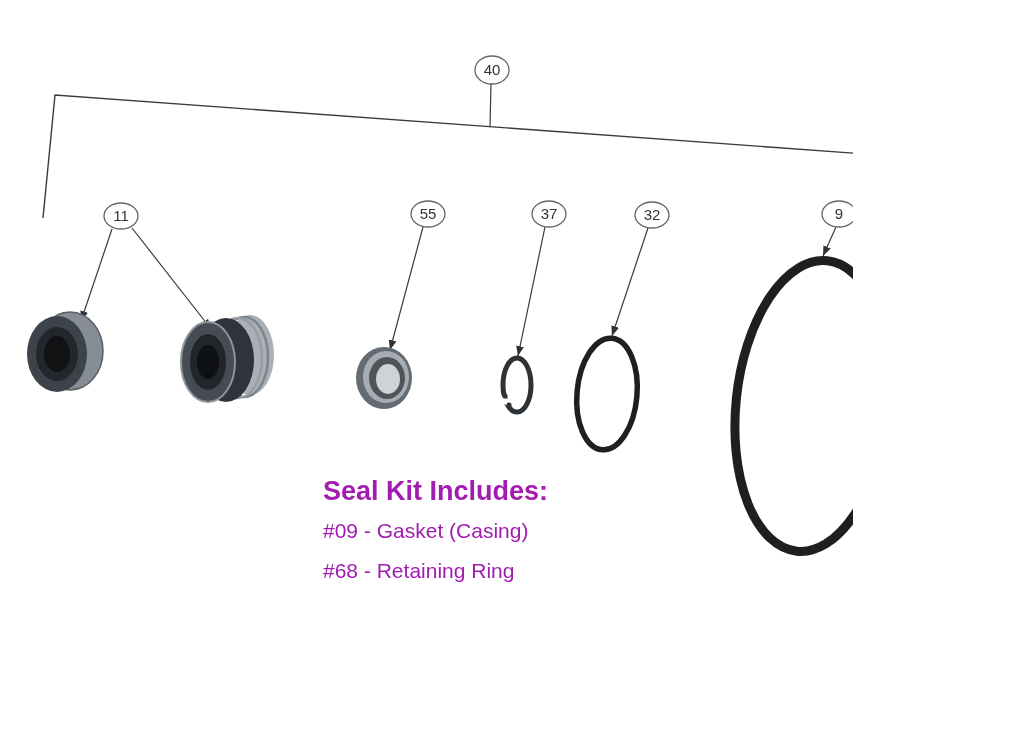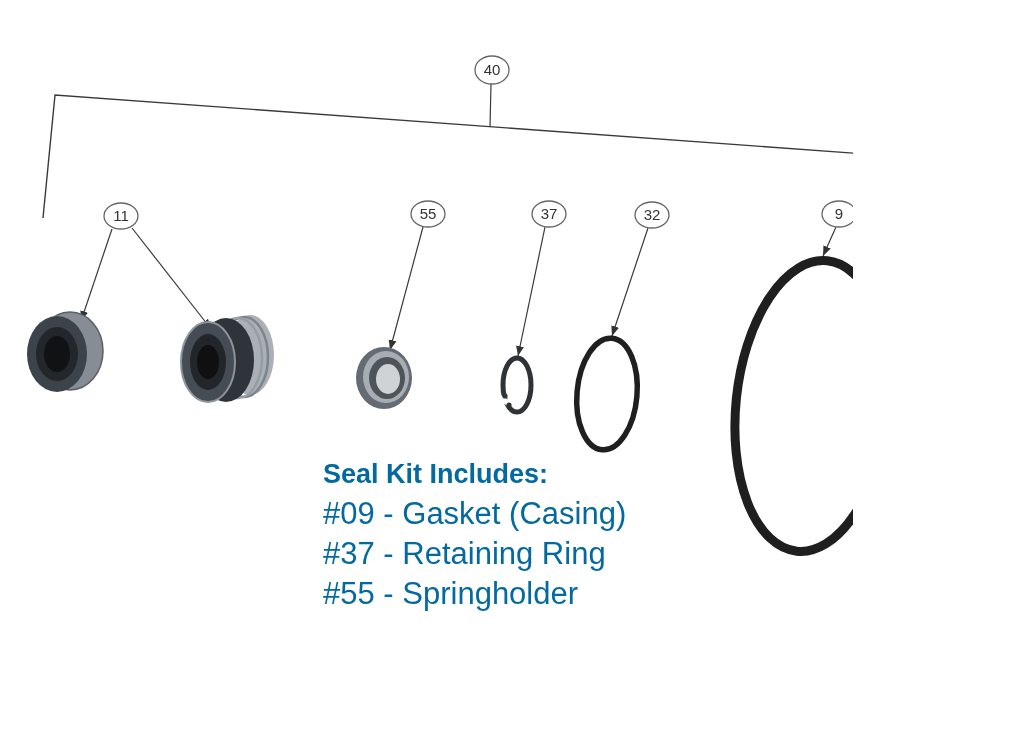--- a/index.html
+++ b/index.html
@@ -14,32 +14,32 @@
   .canvas > svg { position: absolute; left: 0; top: 0; }
   .callout-text {
     font-family: "Liberation Sans", sans-serif;
     font-size: 15px;
     fill: #333333;
     text-anchor: middle;
   }
   .legend {
     position: absolute;
     left: 323px;
-    top: 454px;
+    top: 471px;
     width: 420px;
-    color: #0369a1;
+    color: #a21caf;
   }
   .legend-title {
     font-size: 27px;
     font-weight: bold;
     line-height: 40px;
     white-space: nowrap;
   }
   .legend-item {
-    font-size: 31px;
+    font-size: 21px;
     font-weight: normal;
     line-height: 40px;
     white-space: nowrap;
   }
   .stray {
     font-family: "Liberation Sans", sans-serif;
     font-size: 15px;
     font-weight: bold;
     fill: #111111;
   }
@@ -134,17 +134,16 @@
     <g>
       <ellipse cx="812" cy="406" rx="76" ry="146" fill="none" stroke="#1f1f1f" stroke-width="9" transform="rotate(6 812 406)"></ellipse>
     </g>
 
     <text x="945" y="585" class="stray">k</text>
   </svg>
 
   <div class="legend">
     <div class="legend-title">Seal Kit Includes:</div>
     <div class="legend-item">#09 - Gasket (Casing)</div>
-    <div class="legend-item">#37 - Retaining Ring</div>
-    <div class="legend-item">#55 - Springholder</div>
+    <div class="legend-item">#68 - Retaining Ring</div>
   </div>
 
 </div>
 
 </body></html>

